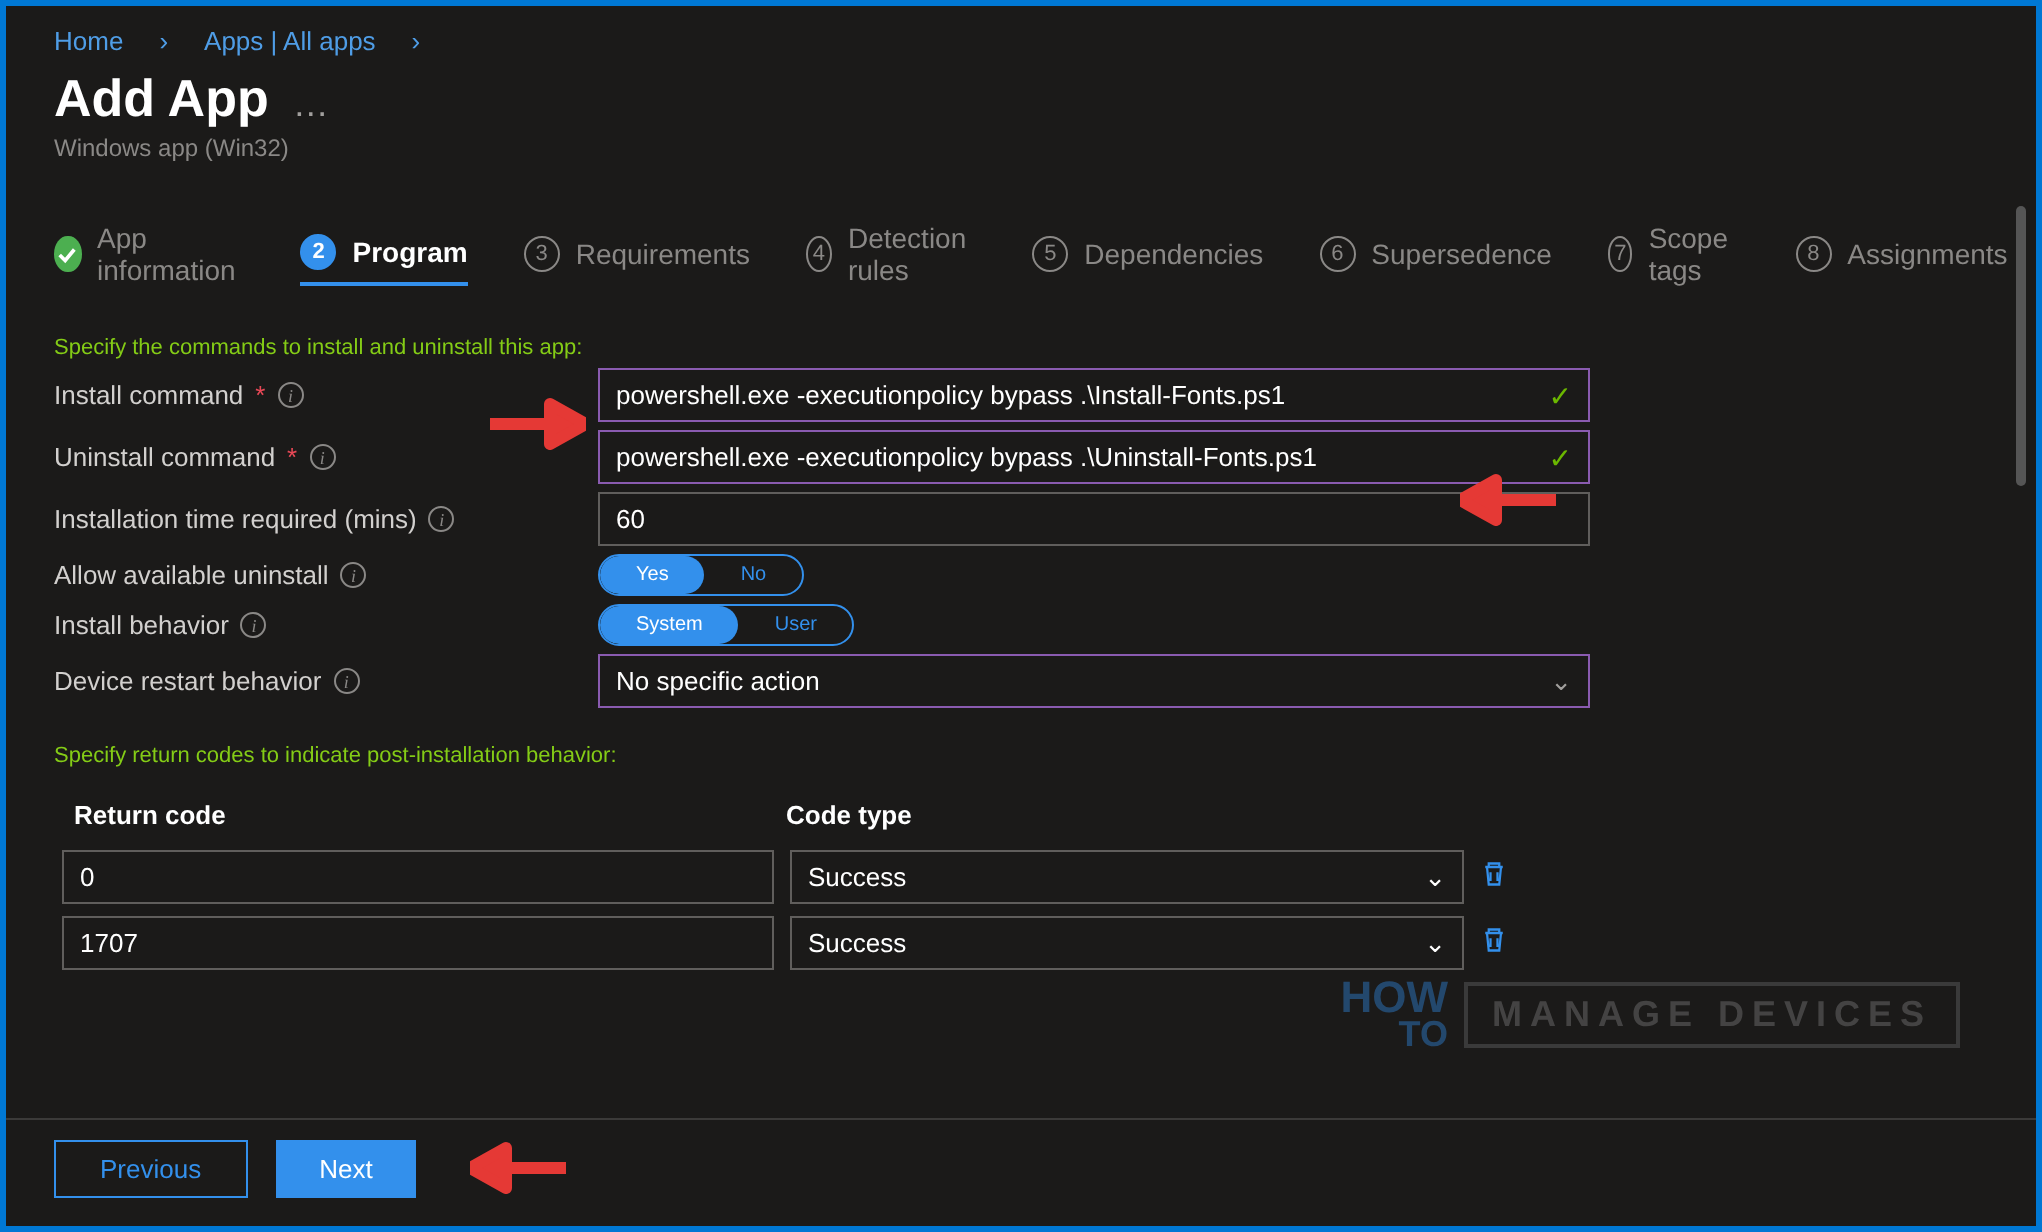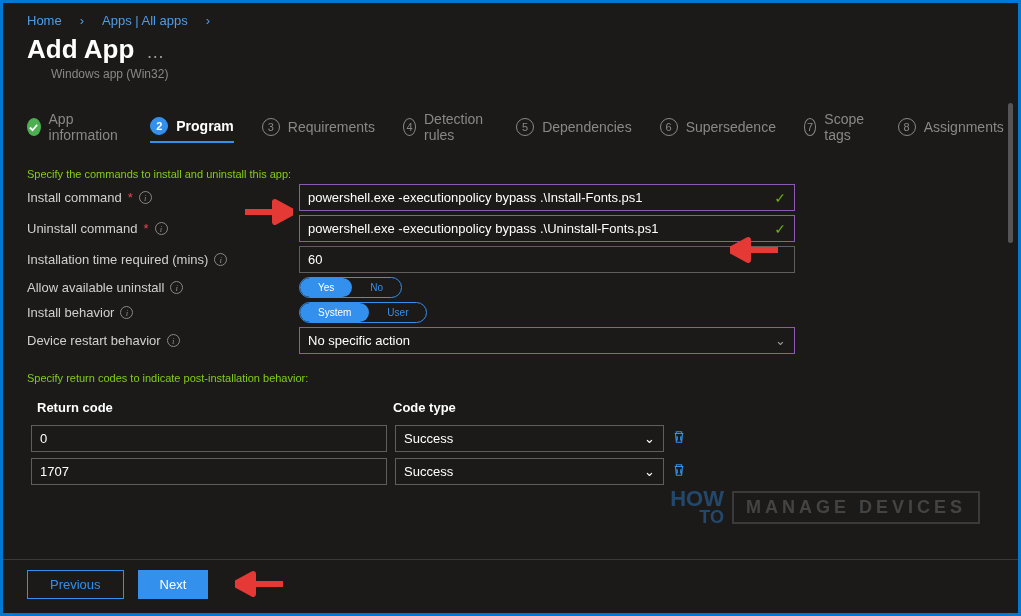--- a/index.html
+++ b/index.html
@@ -18,21 +18,21 @@
 
   
   .breadcrumb { display: flex; align-items: center; gap: 18px; font-size: 13px; padding-top: 2px; }
   .breadcrumb a { color: #4f9de6; text-decoration: none; }
   .breadcrumb .sep { color: #4f9de6; }
 
   
   .hdr { display: flex; align-items: baseline; gap: 12px; margin-top: 6px; }
   .hdr h1 { font-size: 26px; font-weight: 600; color: #ffffff; }
   .hdr .more { color: #a19f9d; font-size: 18px; cursor: pointer; }
-  .sub { color: #8a8886; font-size: 12px; margin-top: 2px; margin-left: 24px; }
+  .sub { color: #8a8886; font-size: 12px; margin-top: 2px; }
 
   
   .tabs { display: flex; align-items: center; gap: 28px; margin-top: 30px; border-bottom: 1px solid transparent; }
   .tab { display: flex; align-items: center; gap: 8px; color: #8a8886; font-size: 14px; padding-bottom: 6px; cursor: pointer; }
   .tab.active { color: #ffffff; border-bottom: 2px solid #3390ec; font-weight: 600; }
   .tab .num {
     width: 18px; height: 18px; border-radius: 50%;
     border: 1px solid #8a8886; color: #8a8886;
     display: inline-flex; align-items: center; justify-content: center;
     font-size: 11px;
@@ -91,21 +91,21 @@
   
   .tbl-head { display: flex; margin-top: 12px; font-weight: 600; font-size: 13px; color: #ffffff; padding: 4px 10px; }
   .tbl-head .col1 { width: 356px; }
   .tbl-head .col2 { flex: 1; }
   .tbl-row { display: flex; align-items: center; gap: 8px; margin-top: 6px; padding: 0 4px; }
   .tbl-row .c1 {
     width: 356px; background: #1b1a19; border: 1px solid #605e5c;
     padding: 5px 8px; color: #fff; font-size: 13px;
   }
   .tbl-row .c2 {
-    width: 269px; background: #1b1a19; border: 1px solid #605e5c;
+    width: 337px; background: #1b1a19; border: 1px solid #605e5c;
     padding: 5px 8px; color: #fff; font-size: 13px;
     display: flex; justify-content: space-between; align-items: center;
   }
   .tbl-row .del { color: #3390ec; cursor: pointer; }
   .tbl-row .del svg { width: 14px; height: 14px; }
 
   
   .footer {
     position: absolute; bottom: 0; left: 0; right: 0;
     padding: 10px 24px 14px; display: flex; gap: 14px;

